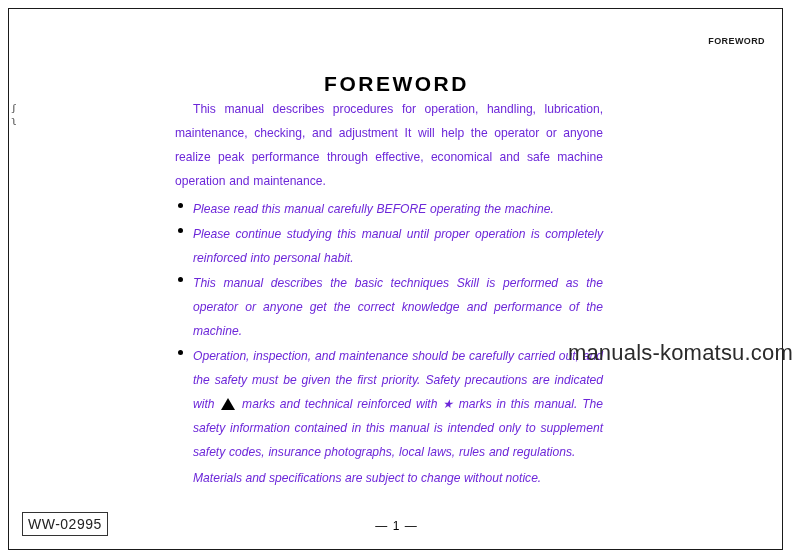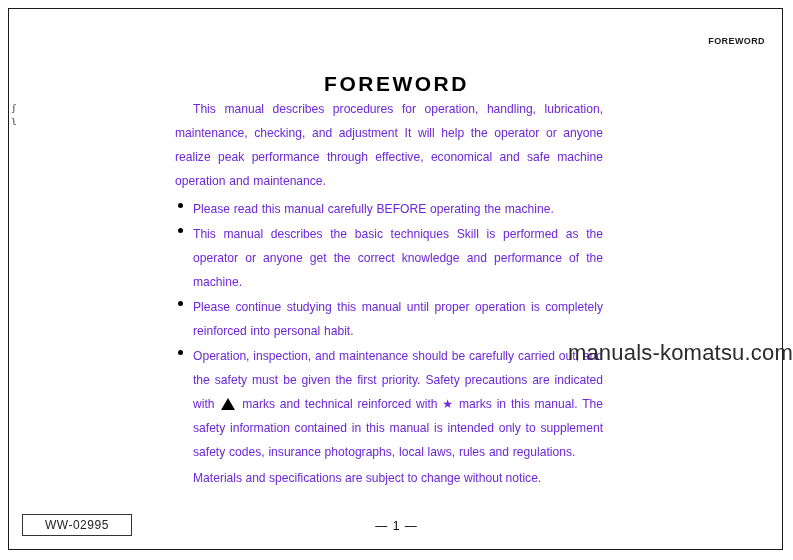--- a/index.html
+++ b/index.html
@@ -57,20 +57,21 @@
   .intro {
     text-align: justify;
     text-indent: 18px;
     margin: 0 0 4px 0;
     word-spacing: 0.5px;
   }
   ul.bullets {
     list-style: none;
     margin: 0;
     padding: 0;
+    font-style: italic;
   }
   ul.bullets > li {
     position: relative;
     padding-left: 18px;
     margin-bottom: 1px;
     text-align: justify;
     word-spacing: 0.4px;
   }
   ul.bullets > li::before {
     content: "";
@@ -104,37 +105,38 @@
     text-align: right;
     font-size: 22px;
     color: #2b2b2b;
     letter-spacing: 0.2px;
     font-family: "Liberation Sans", sans-serif;
   }
   .notice {
     margin-top: 2px;
     padding-left: 18px;
     text-align: left;
+    font-style: italic;
   }
   .page-number {
     position: absolute;
     left: 0;
     right: 0;
     bottom: 27px;
     text-align: center;
     font-size: 12px;
     letter-spacing: 1px;
   }
   .doc-code {
     position: absolute;
     left: 22px;
     bottom: 24px;
-    font-size: 12px;
+    font-size: 14px;
     border: 1px solid #333;
-    padding: 3px 22px;
+    padding: 3px 5px;
     letter-spacing: 0.5px;
     color: #222;
   }
   .edge-marks {
     position: absolute;
     left: 12px;
     top: 100px;
     font-size: 11px;
     line-height: 14px;
     color: #333;
@@ -157,24 +159,24 @@
   <h1 class="title">FOREWORD</h1>
 
   <div class="body-block">
     <p class="intro">This manual describes procedures for operation, handling, lubrication, maintenance, checking, and adjustment It will help the operator or anyone realize peak performance through effective, economical and safe machine operation and maintenance.</p>
 
     <ul class="bullets">
       <li>
         <span>Please read this manual carefully BEFORE operating the machine.</span>
       </li>
       <li>
-        <span>This manual describes the basic techniques Skill is performed as the operator or anyone get the correct knowledge and performance of the machine.</span>
+        <span>Please continue studying this manual until proper operation is completely reinforced into personal habit.</span>
       </li>
       <li>
-        <span>Please continue studying this manual until proper operation is completely reinforced into personal habit.</span>
+        <span>This manual describes the basic techniques Skill is performed as the operator or anyone get the correct knowledge and performance of the machine.</span>
       </li>
       <li>
         <span>Operation, inspection, and maintenance should be carefully carried out, and the safety must be given the first priority. Safety precautions are indicated with</span>
         <span class="warn-tri"></span>
         <span>marks and technical reinforced with</span>
         <span class="star">★</span>
         <span>marks in this manual. The safety information contained in this manual is intended only to supplement safety codes, insurance photographs, local laws, rules and regulations.</span>
       </li>
     </ul>
 

